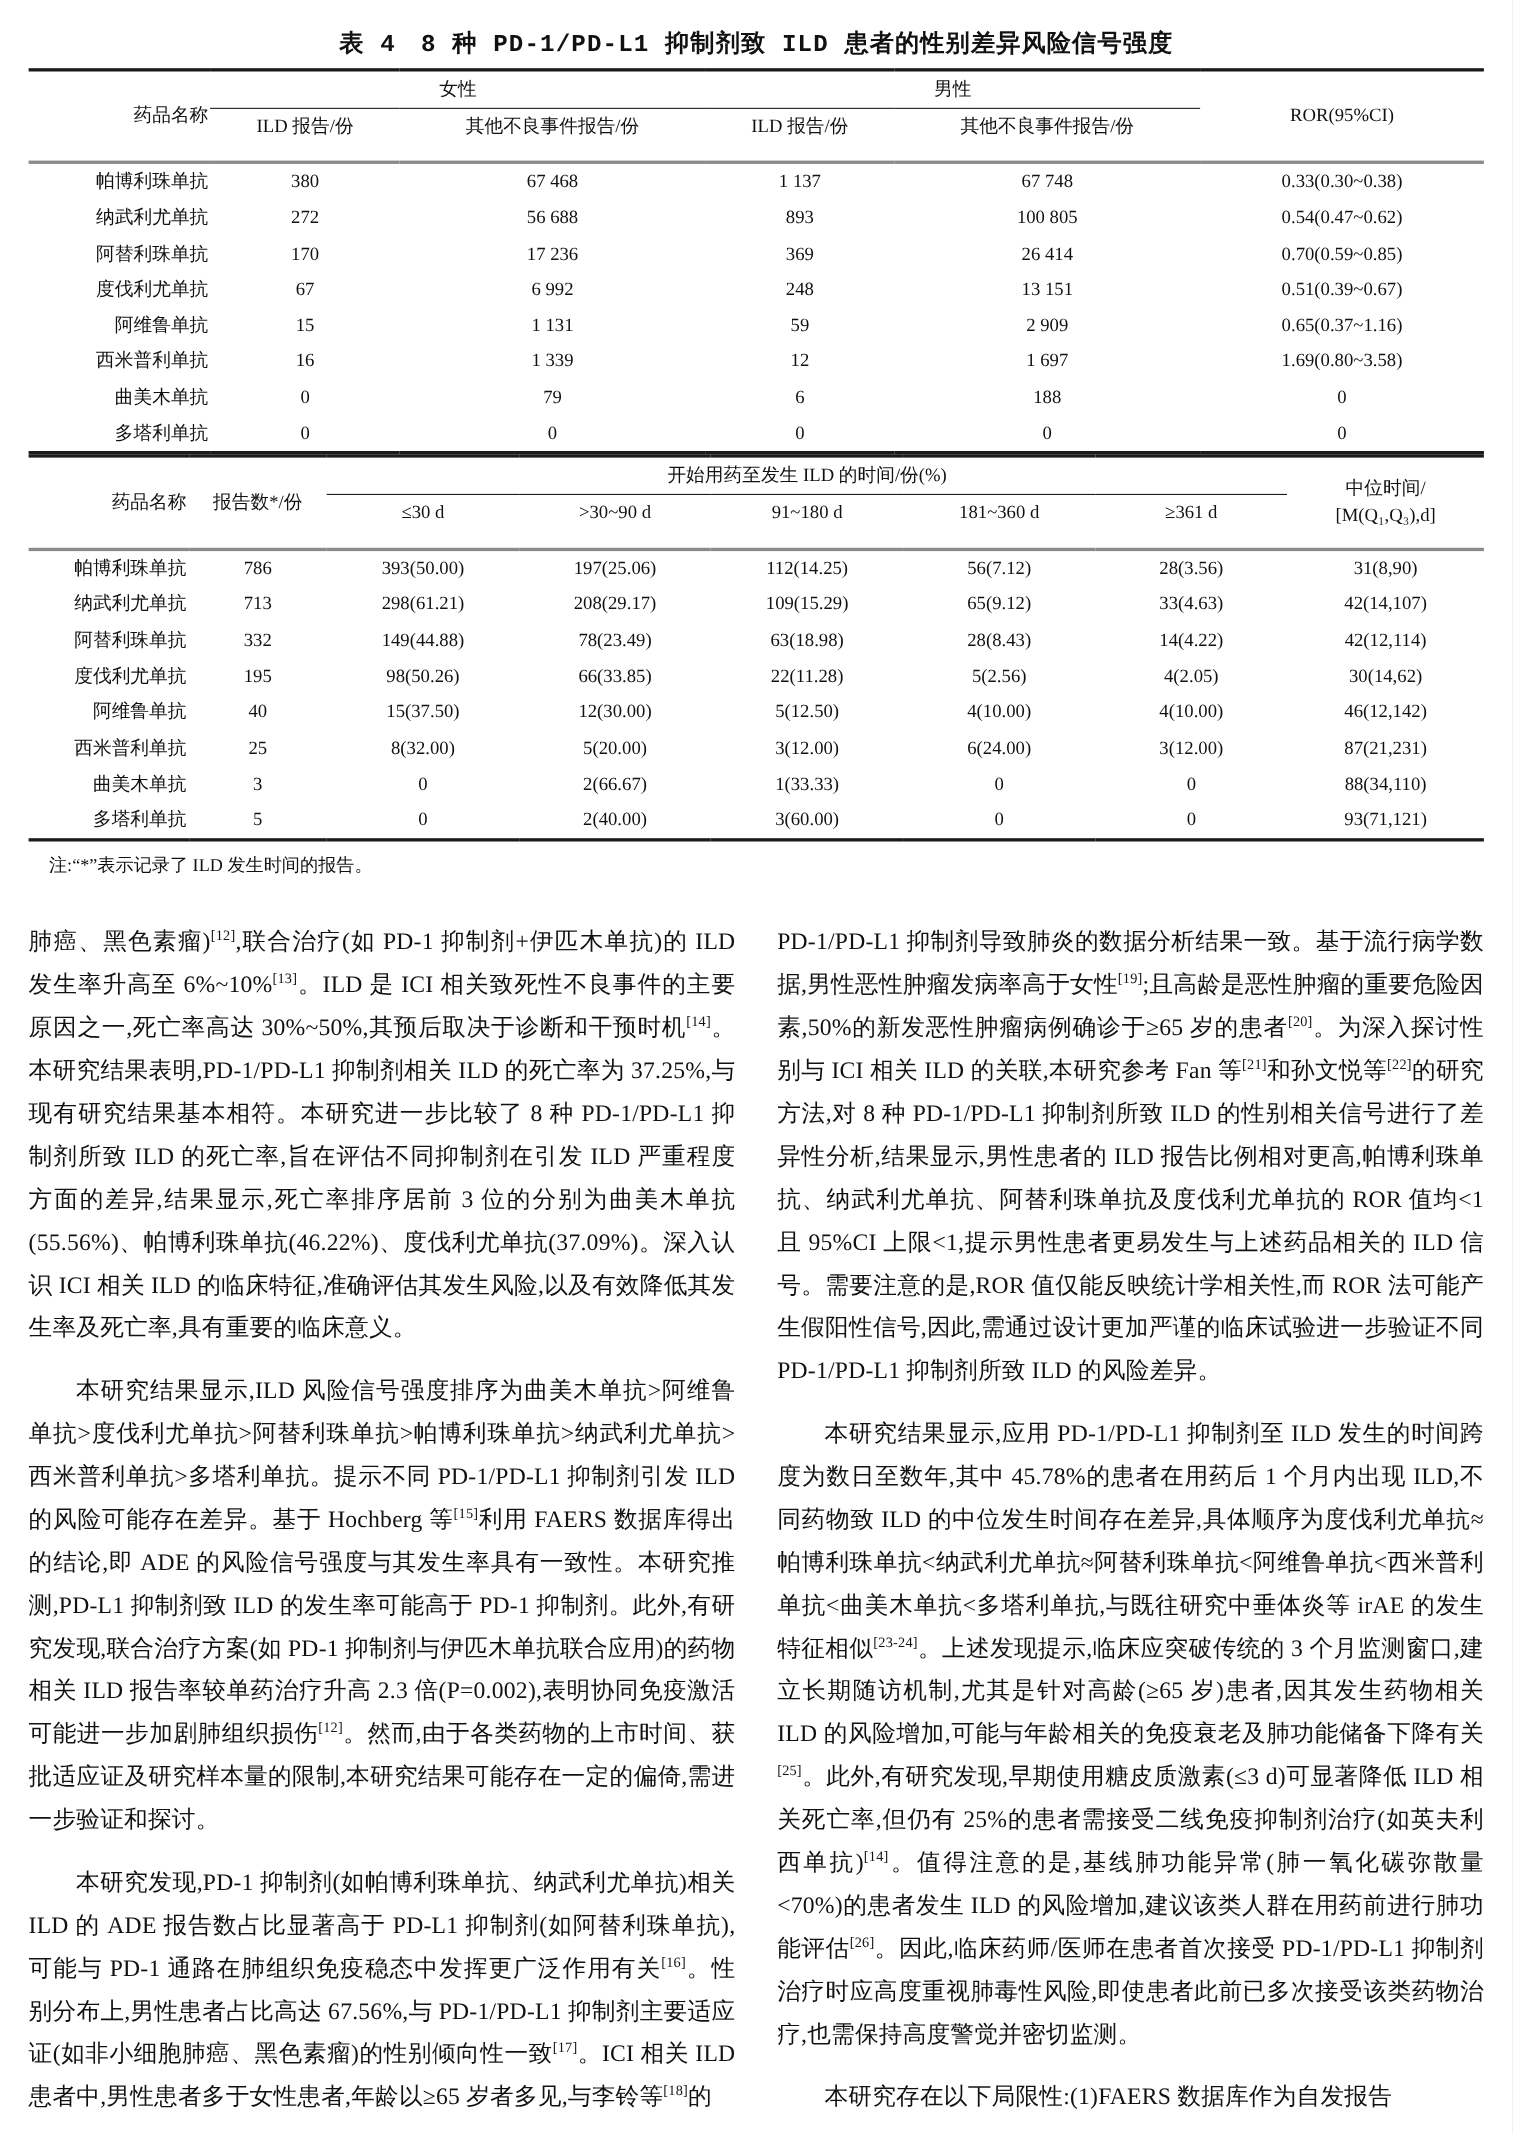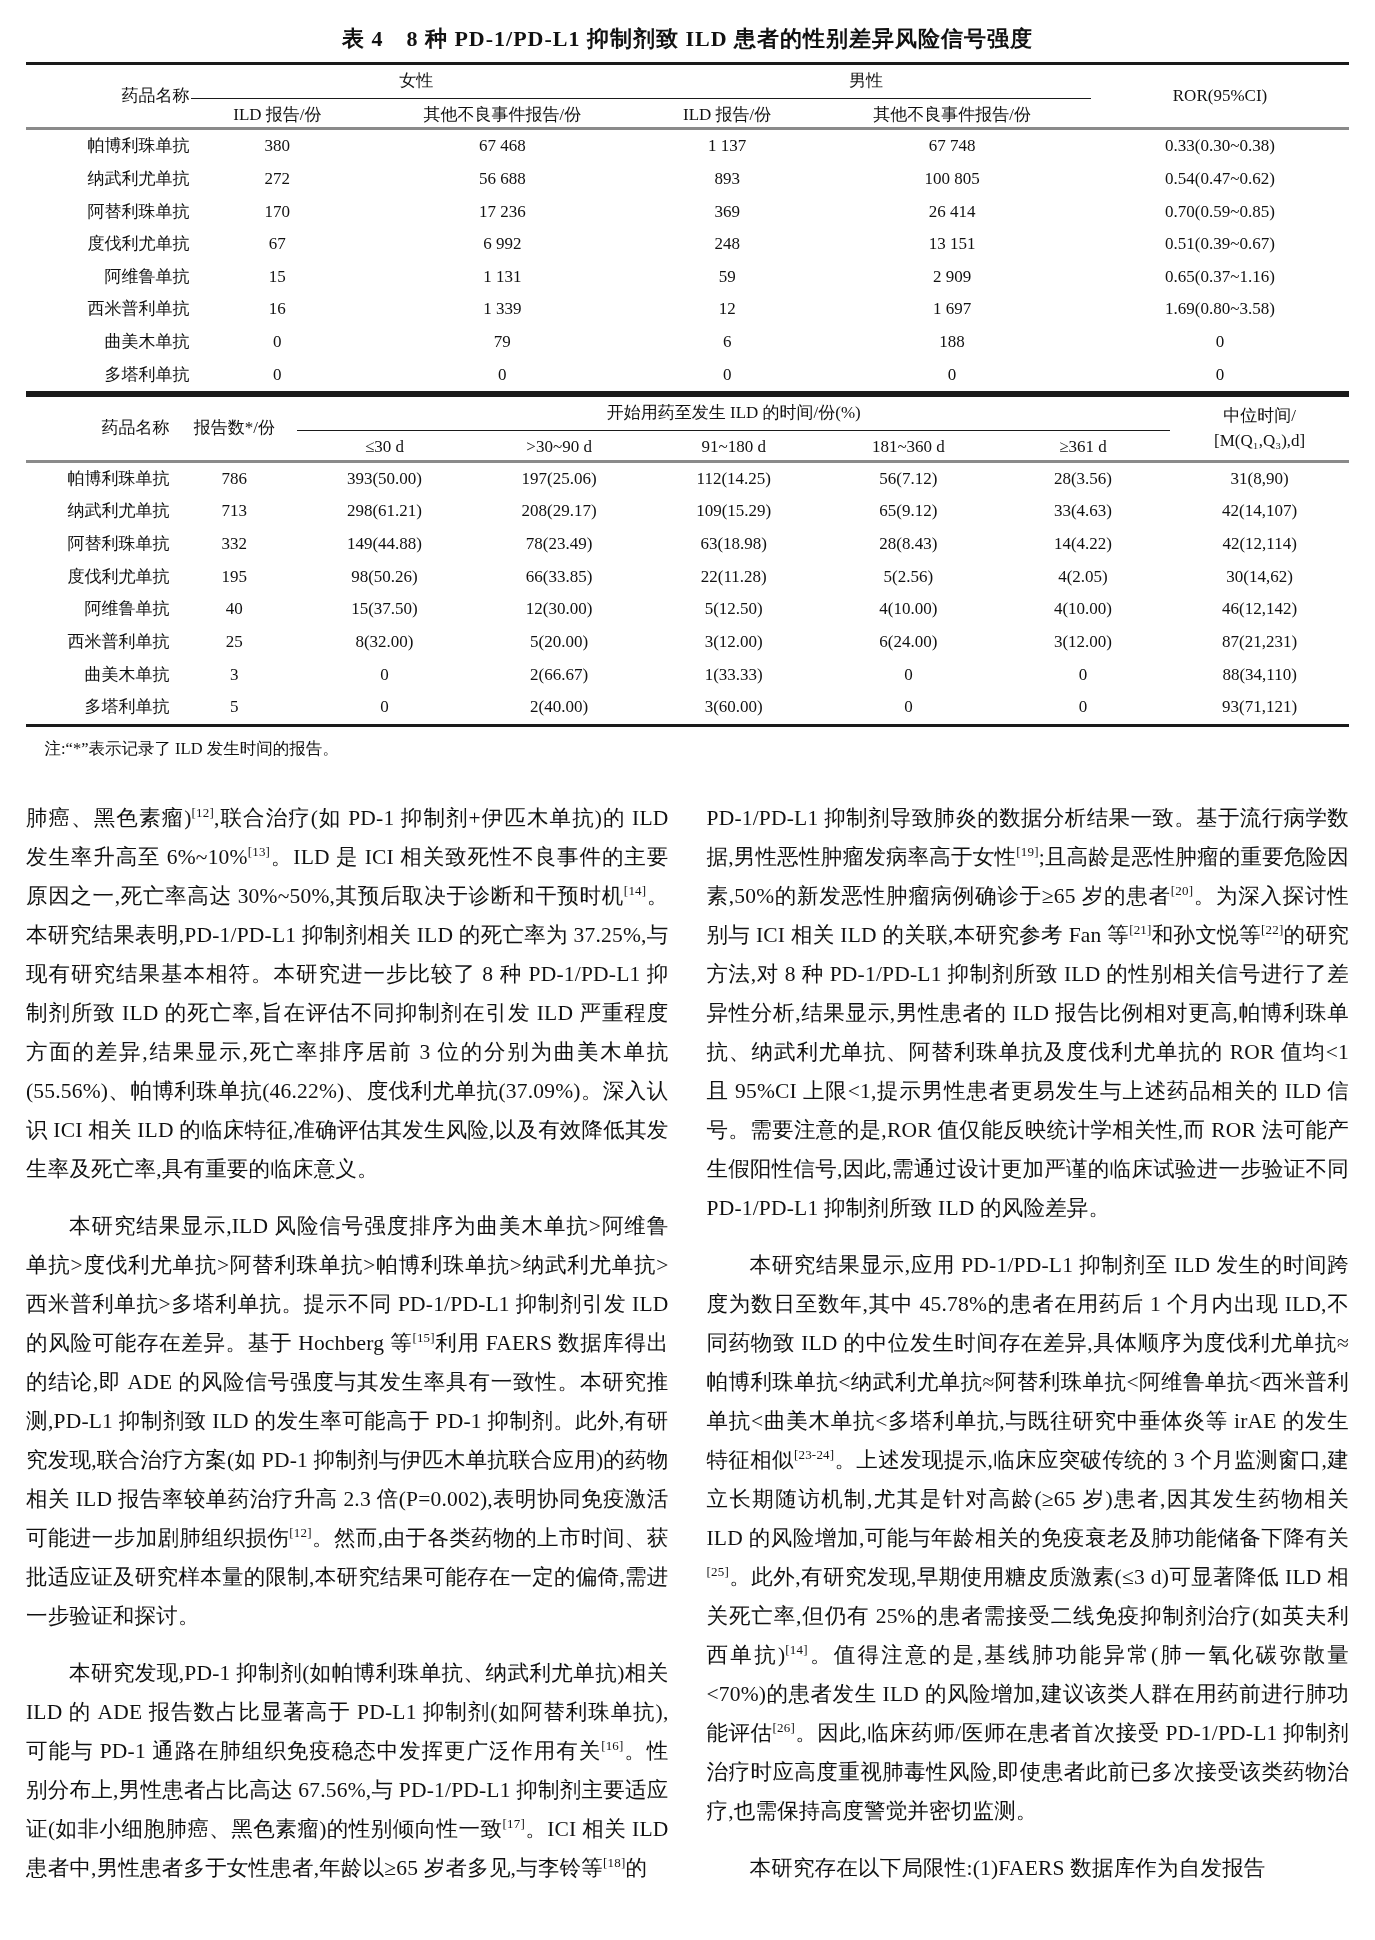--- a/index.html
+++ b/index.html
@@ -9,21 +9,21 @@
     margin: 0 auto;
     background: #ffffff;
     color: #111;
     padding: 22px 26px 18px 26px;
     font-family: "Liberation Serif", "DejaVu Serif", serif;
     display: flex; flex-direction: column;
     overflow: hidden;
   }
   .tbl-title {
     text-align: center;
-    font-family: Liberation Serif, serif;
+    font-family: Liberation Mono, monospace;
     font-weight: bold;
     font-size: 22px;
     letter-spacing: 1px;
     margin: 2px 0 8px 0;
   }
   table.data {
     width: 100%;
     border-collapse: collapse;
     font-size: 17px;
     border-top: 3px solid #1a1a1a;
@@ -31,21 +31,21 @@
     table-layout: fixed;
   }
   table.data th, table.data td {
     font-weight: normal;
     text-align: center;
     padding: 4px 2px;
     line-height: 1.45;
     vertical-align: middle;
   }
   table.data td.left, table.data th.left { text-align: right; padding-left: 4px; }
-  tr.subhead th { padding-bottom: 0; margin-top: 12px; }
+  tr.subhead th { padding-bottom: 19px; margin-top: 12px; }
   th.group { border-bottom: 1.5px solid #1a1a1a; }
   thead { border-bottom: 3px solid #8a8a8a; }
   .note {
     font-size: 16.5px;
     line-height: 1.7;
     text-indent: 1em;
     margin: 8px 2px 4px 2px;
   }
   .tbl5-title { margin-top: 18px; }
   .body-columns {

